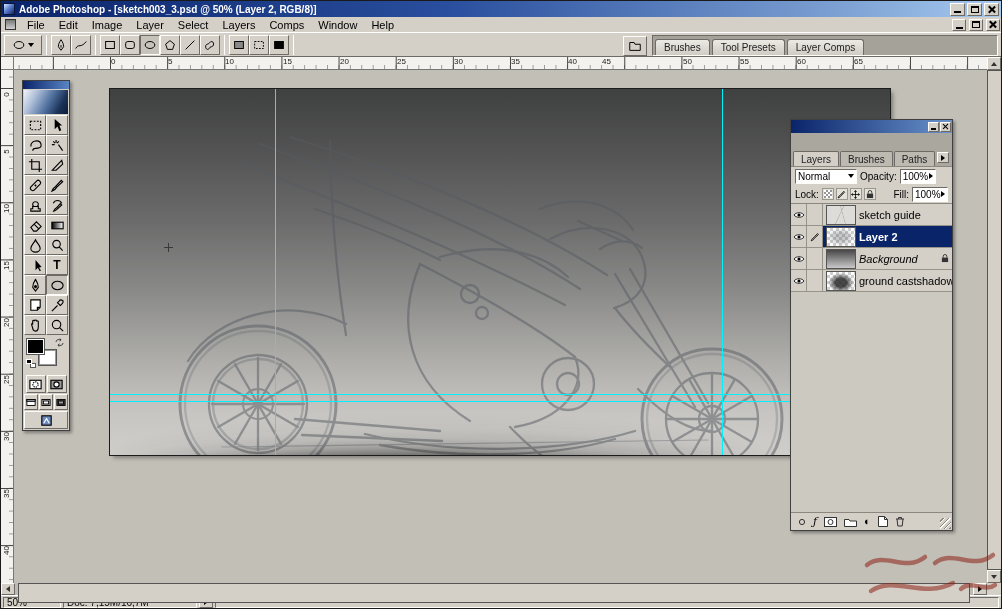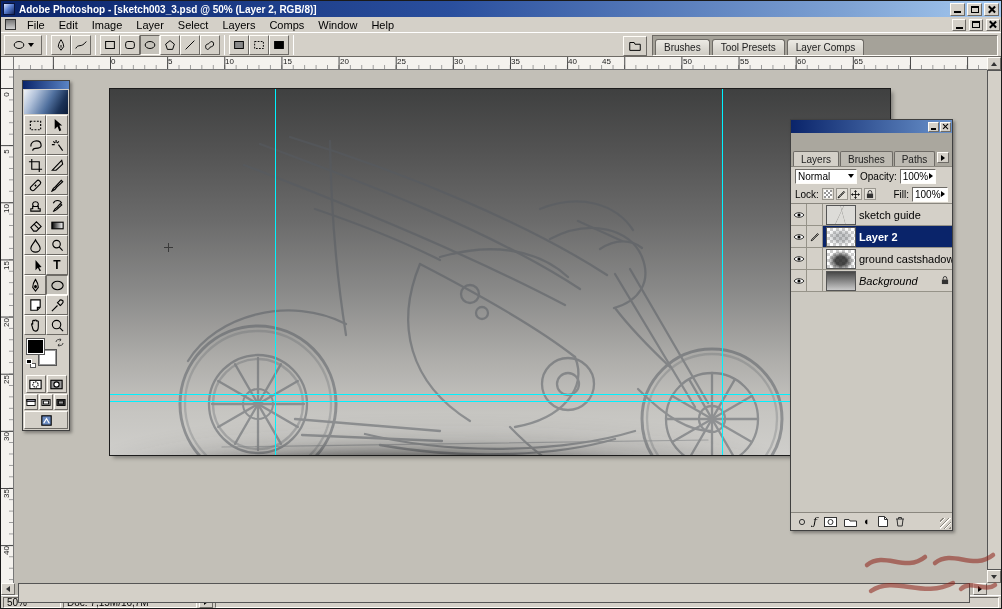--- a/index.html
+++ b/index.html
@@ -635,40 +635,40 @@
       </div>
       <div class="lrow">
         <div class="eye-cell">
             <svg width="12" height="8" viewBox="0 0 12 8">
               <path d="M1 4 C3 1 9 1 11 4 C9 7 3 7 1 4 Z" fill="#fff" stroke="#000" stroke-width=".8"></path>
               <circle cx="6" cy="4" r="1.6" fill="#000"></circle>
             </svg>
           </div>
         <div class="ind-cell"></div>
         <div class="lrest">
-            <div class="thumb th-checker th-blob"></div>
-            <span class="lname">ground castshadow</span>
-          </div>
+            <div class="thumb th-bg"></div>
+            <span class="lname" style="font-style:italic">Background</span>
+          <span class="bg-lock"><svg width="8" height="9" viewBox="0 0 9 10">
+                <rect x="1" y="4" width="7" height="5" fill="#333"></rect>
+                <path d="M2.5 4 V2.5 A2 2 0 0 1 6.5 2.5 V4" fill="none" stroke="#333"></path>
+              </svg></span>
+        </div>
       </div>
       <div class="lrow">
         <div class="eye-cell">
             <svg width="12" height="8" viewBox="0 0 12 8">
               <path d="M1 4 C3 1 9 1 11 4 C9 7 3 7 1 4 Z" fill="#fff" stroke="#000" stroke-width=".8"></path>
               <circle cx="6" cy="4" r="1.6" fill="#000"></circle>
             </svg>
           </div>
         <div class="ind-cell"></div>
         <div class="lrest">
-            <div class="thumb th-bg"></div>
-            <span class="lname" style="font-style:italic">Background</span>
-          <span class="bg-lock"><svg width="8" height="9" viewBox="0 0 9 10">
-                <rect x="1" y="4" width="7" height="5" fill="#333"></rect>
-                <path d="M2.5 4 V2.5 A2 2 0 0 1 6.5 2.5 V4" fill="none" stroke="#333"></path>
-              </svg></span>
-        </div>
+            <div class="thumb th-checker th-blob"></div>
+            <span class="lname">ground castshadow</span>
+          </div>
       </div>
     </div>
 
   </div>
   <div class="lp-bottom">
     <span class="lb-icon">
         <svg width="8" height="8" viewBox="0 0 8 8">
           <circle cx="4" cy="4" r="2.6" fill="none" stroke="#333"></circle>
         </svg>
       </span>

